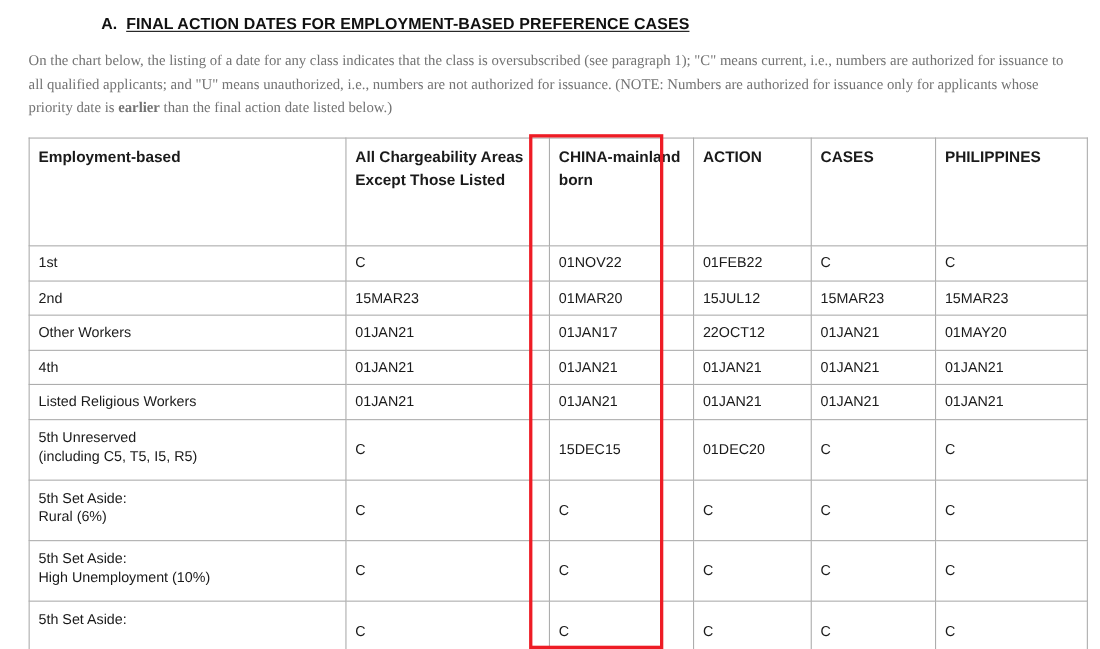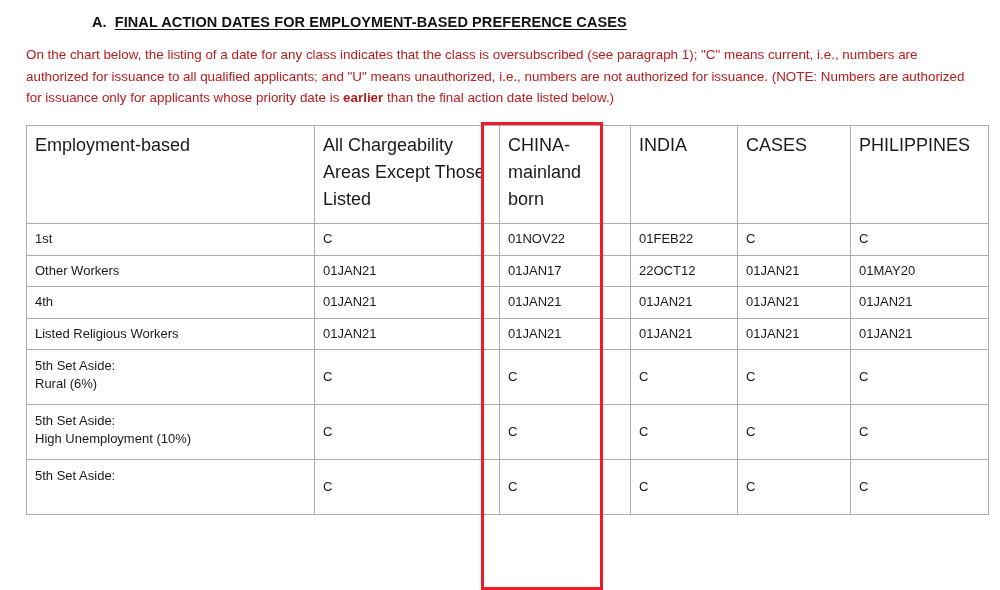--- a/index.html
+++ b/index.html
@@ -36,43 +36,44 @@
   }
   .section-heading .title {
     text-decoration: underline;
     text-underline-offset: 2px;
   }
   .intro {
     margin: 14px 0 0 8px;
     width: 948px;
     font-size: 13.4px;
     line-height: 1.62;
-    color: #b91c1c;
+    color: #737373;
+    font-family: Liberation Serif, serif;
   }
   .intro b {
     font-weight: bold;
   }
   table.chart {
     margin: 16px 0 0 8px;
     width: 962px;
     border-collapse: collapse;
     table-layout: fixed;
     font-size: 13px;
   }
   table.chart th, table.chart td {
     border: 1px solid #adadad;
     padding: 6px 8px 7px 8px;
     text-align: left;
     vertical-align: top;
     color: #1a1a1a;
     line-height: 1.35;
   }
   table.chart thead th {
-    font-weight: normal;
-    font-size: 18px;
+    font-weight: bold;
+    font-size: 14px;
     line-height: 1.5;
     height: 84px;
     vertical-align: top;
   }
   table.chart tbody td {
     font-weight: normal;
     margin-top: 36px;
   }
   table.chart tbody td.rowlabel {
     font-weight: normal;
@@ -112,35 +113,43 @@
         <col class="col2">
         <col class="col3">
         <col class="col4">
         <col class="col5">
     </colgroup>
     <thead>
       <tr>
         <th>Employment-based</th>
         <th>All Chargeability Areas Except Those Listed</th>
         <th>CHINA-mainland born</th>
-        <th>INDIA</th>
+        <th>ACTION</th>
         <th>CASES</th>
         <th>PHILIPPINES</th>
       </tr>
     </thead>
     <tbody>
       <tr>
         <td class="rowlabel">1st</td>
         <td>C</td>
         <td>01NOV22</td>
         <td>01FEB22</td>
         <td>C</td>
         <td>C</td>
       </tr>
       <tr>
+        <td class="rowlabel">2nd</td>
+        <td>15MAR23</td>
+        <td>01MAR20</td>
+        <td>15JUL12</td>
+        <td>15MAR23</td>
+        <td>15MAR23</td>
+      </tr>
+      <tr>
         <td class="rowlabel">Other Workers</td>
         <td>01JAN21</td>
         <td>01JAN17</td>
         <td>22OCT12</td>
         <td>01JAN21</td>
         <td>01MAY20</td>
       </tr>
       <tr>
         <td class="rowlabel">4th</td>
         <td>01JAN21</td>
@@ -152,20 +161,31 @@
       <tr>
         <td class="rowlabel">Listed Religious Workers</td>
         <td>01JAN21</td>
         <td>01JAN21</td>
         <td>01JAN21</td>
         <td>01JAN21</td>
         <td>01JAN21</td>
       </tr>
       <tr class="tall">
         <td class="rowlabel">
+          <div>5th Unreserved</div>
+          <div>(including C5, T5, I5, R5)</div>
+        </td>
+        <td class="mid">C</td>
+        <td class="mid">15DEC15</td>
+        <td class="mid">01DEC20</td>
+        <td class="mid">C</td>
+        <td class="mid">C</td>
+      </tr>
+      <tr class="tall">
+        <td class="rowlabel">
           <div>5th Set Aside:</div>
           <div>Rural (6%)</div>
         </td>
         <td class="mid">C</td>
         <td class="mid">C</td>
         <td class="mid">C</td>
         <td class="mid">C</td>
         <td class="mid">C</td>
       </tr>
       <tr class="tall">

